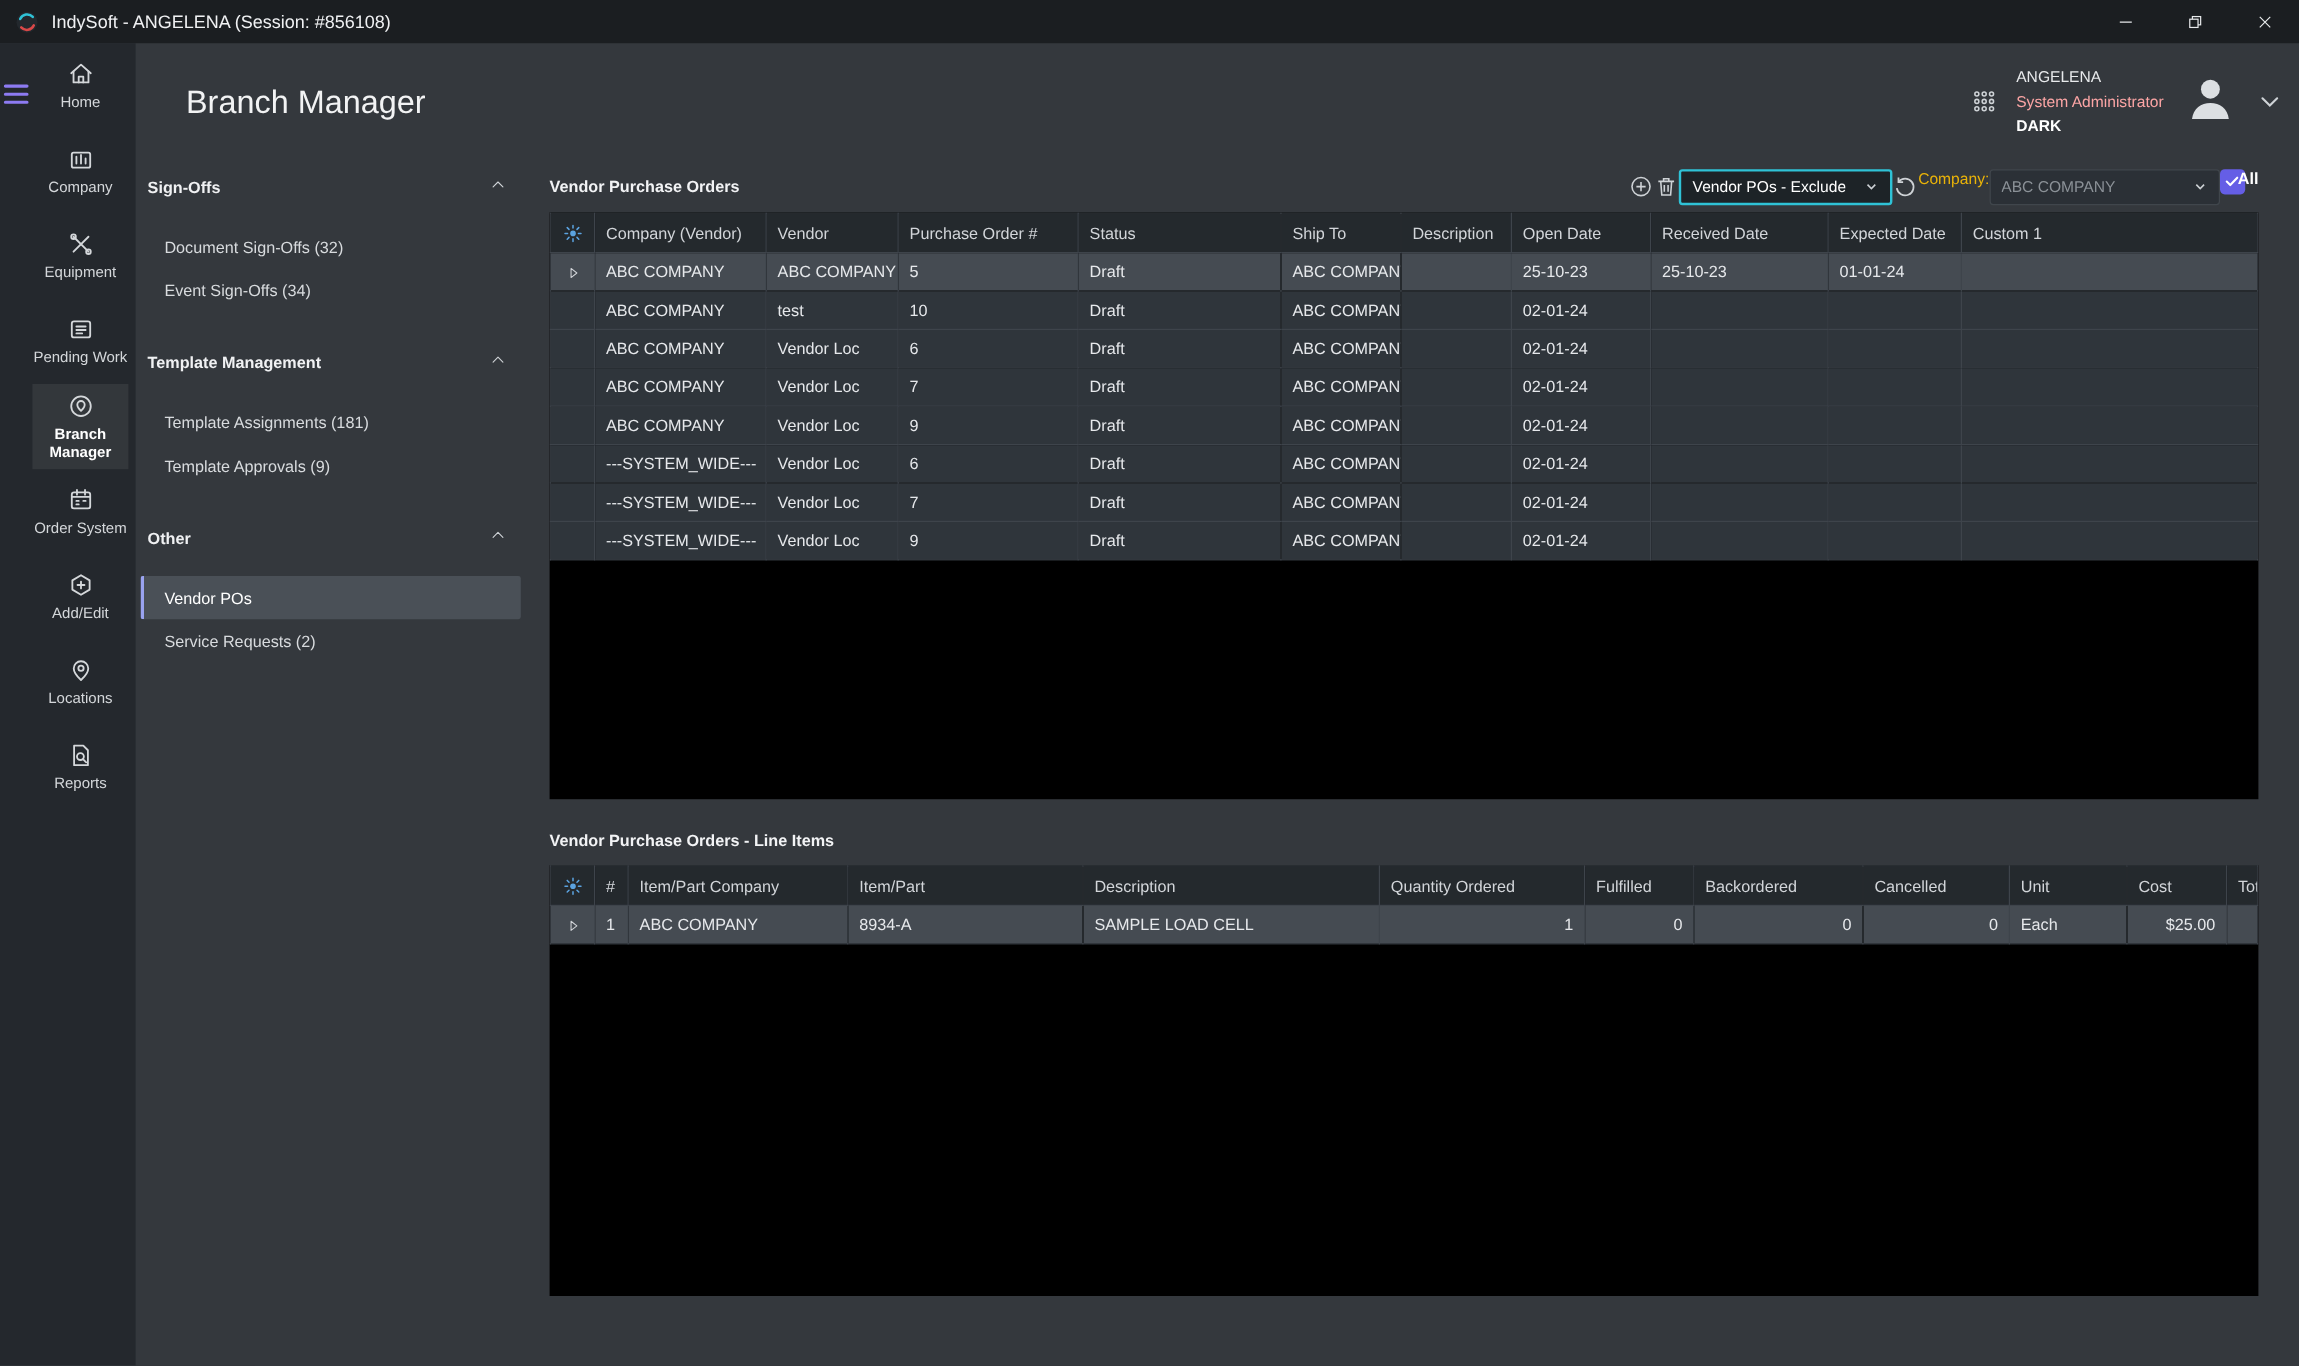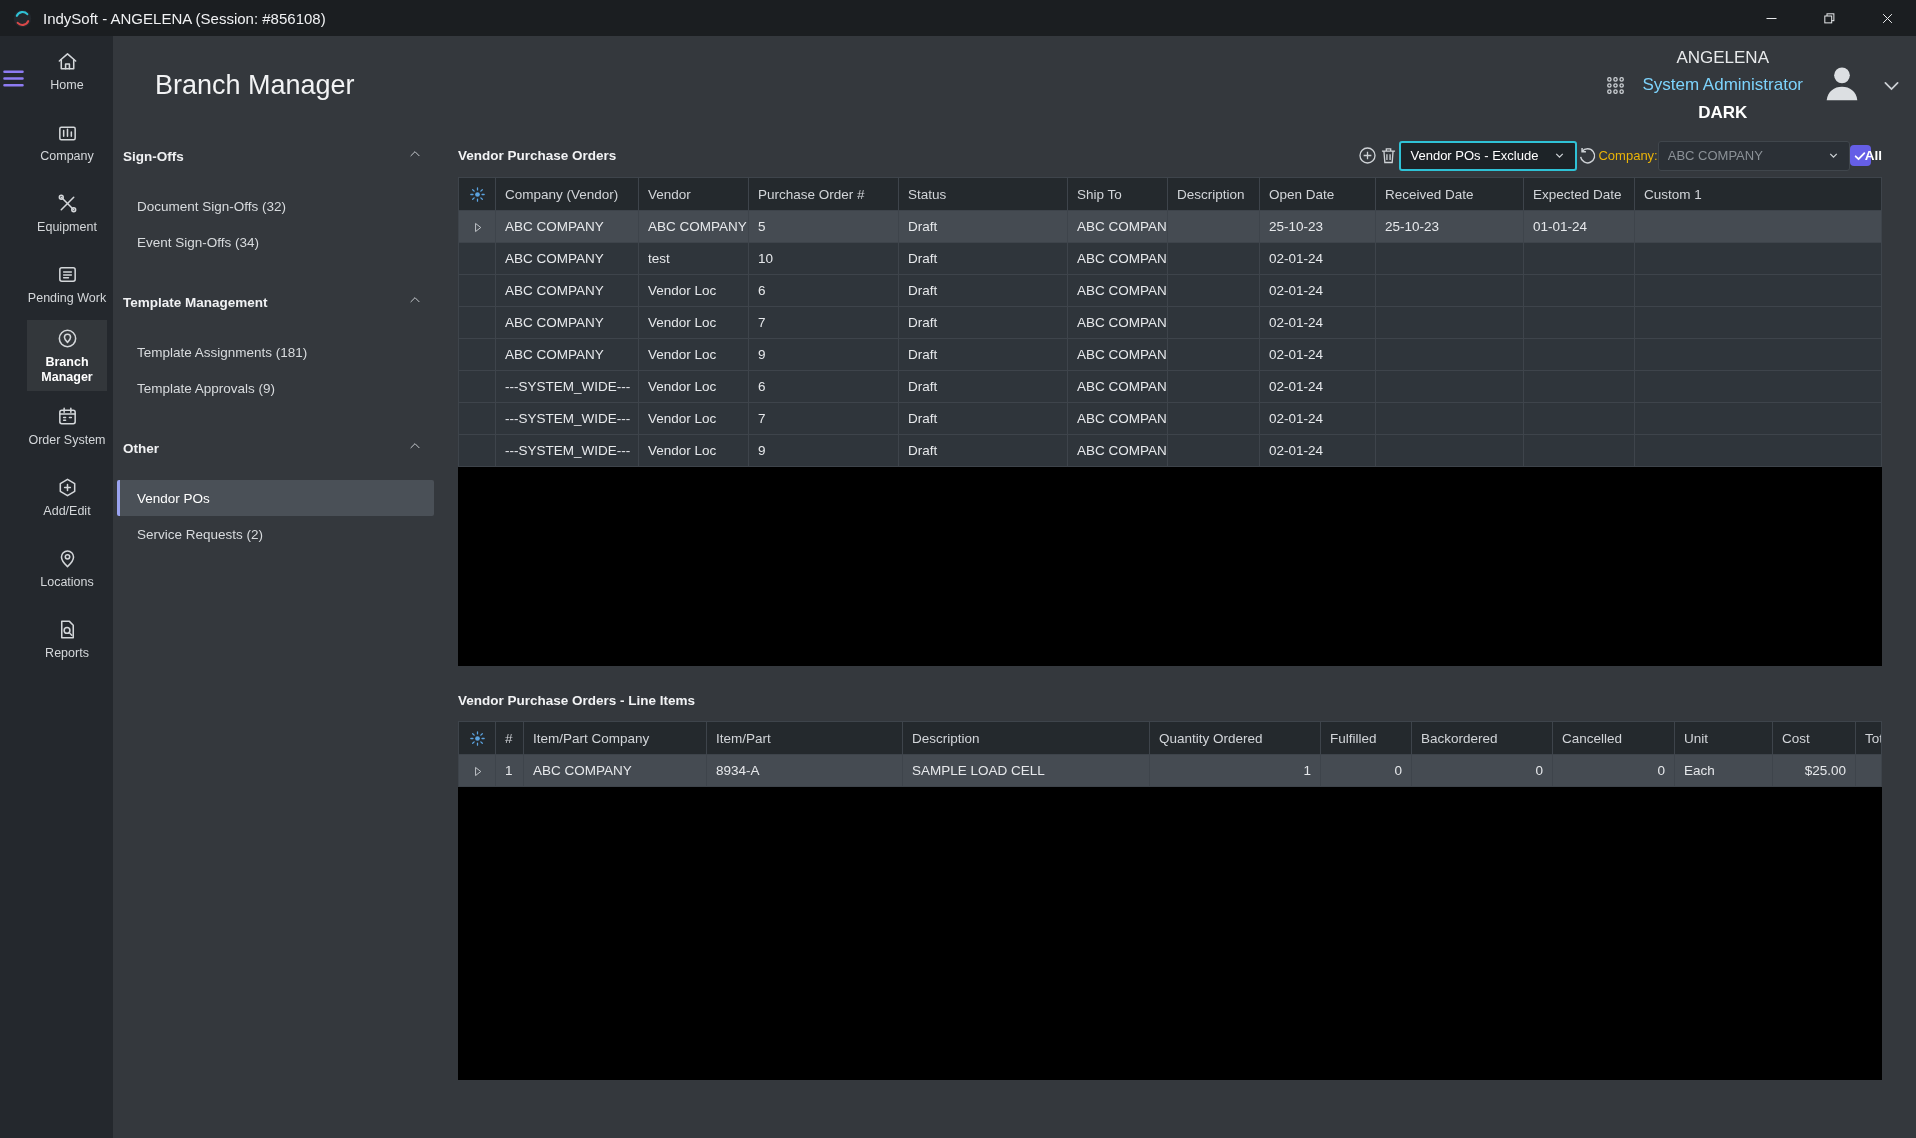--- a/index.html
+++ b/index.html
@@ -23,43 +23,43 @@
   .side-item .sicon svg{width:23px;height:23px;display:block}
   .slabel{font-size:12.5px;text-align:center;line-height:1.2;max-width:80px}
   .side-item.active{background:rgba(255,255,255,0.07)}
   .side-item.active .slabel{font-weight:bold;color:#fff}
 
   .right{flex:1;display:flex;flex-direction:column;min-width:0}
   .page-header{height:98px;display:flex;align-items:center;padding:0 14px 0 42px}
   h1{font-size:27px;font-weight:400;color:#f2f3f4}
   .user-area{margin-left:auto;display:flex;align-items:center;gap:16px}
   .grid-icon svg{width:27px;height:27px;color:#d6d9dc}
-  .user-text{text-align:center;font-size:17px;line-height:1.6;color:#e8eaec}
-  .user-text .role{color:#7dd3fc}
+  .user-text{text-align:left;font-size:13px;line-height:1.6;color:#e8eaec}
+  .user-text .role{color:#fca5a5}
   .user-text .theme{font-weight:bold;color:#fff}
   .avatar svg{width:46px;height:46px;color:#dcdfe2}
   .chev-down svg{width:19px;height:19px;color:#d6d9dc}
 
   .body-row{flex:1;display:flex;min-height:0}
 
   
   .subnav{width:345px;flex-shrink:0;padding-top:12px}
   .nav-section{margin-top:32px}
   .nav-section:first-child{margin-top:0}
   .nav-header{height:20px;display:flex;align-items:center;justify-content:space-between;padding-left:10px;margin:0 36px 22px 0;cursor:pointer}
   .nav-title{font-size:13.5px;font-weight:bold;color:#f0f1f3}
   .chev svg{width:14px;height:14px;color:#cfd3d7}
   .nav-item{height:36px;display:flex;align-items:center;margin:0 24px 0 4px;padding-left:20px;font-size:13.5px;color:#d8dbde;cursor:pointer;border-radius:2px}
   .nav-item.active{background:#4a5057;border-left:3px solid #9aa3f0;padding-left:17px;color:#fff}
 
   
   .main{flex:1;min-width:0;padding-right:34px;display:flex;flex-direction:column}
   .section-toolbar{height:43px;display:flex;align-items:center}
   .sec-title{font-size:13.5px;font-weight:bold;color:#f2f3f5}
-  .toolbar-right{margin-left:auto;display:flex;align-items:center;gap:0}
+  .toolbar-right{margin-left:auto;display:flex;gap:0}
   .tbtn{display:flex;align-items:center;cursor:pointer}
   .tbtn svg{width:21px;height:21px;color:#ced2d6}
   .dd{height:30px;display:flex;align-items:center;background:#2b3036;border:1px solid #40464c;border-radius:3px;padding:0 9px;font-size:13px;cursor:pointer}
   .dd .ddtext{overflow:hidden;white-space:nowrap}
   .dd .caret{margin-left:auto;display:flex}
   .dd .caret svg{width:13px;height:13px;color:#ccd0d4}
   .dd.teal{width:178px;border:2px solid #2fc2d6;background:#1d2327;color:#fff}
   .dd.disabled{width:192px;color:#8b9197}
   .company-label{font-size:13px;color:#eab308}
   .checkbox{width:21px;height:21px;border-radius:4px;background:#655ee6;display:flex;align-items:center;justify-content:center;cursor:pointer}

